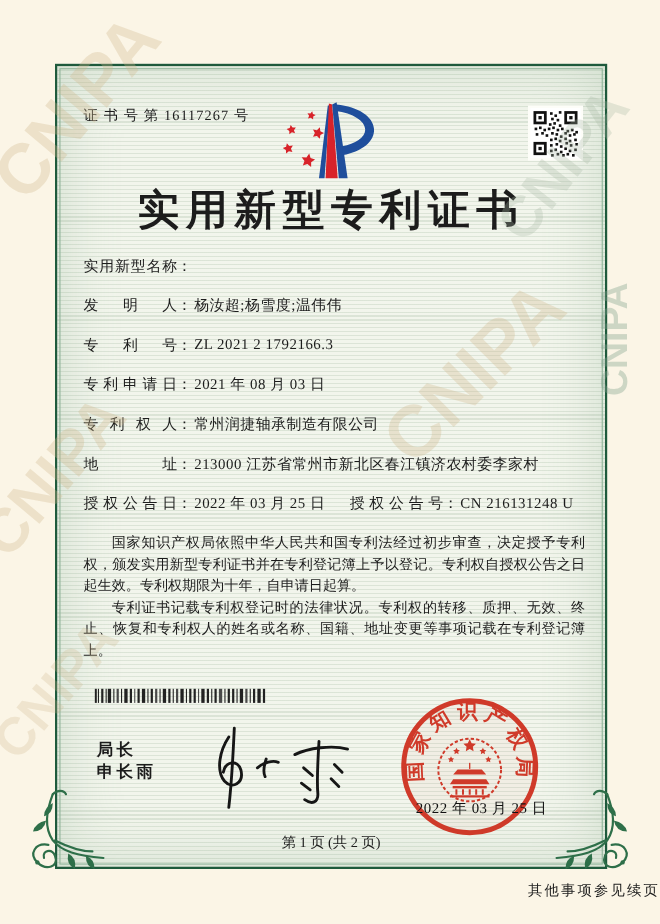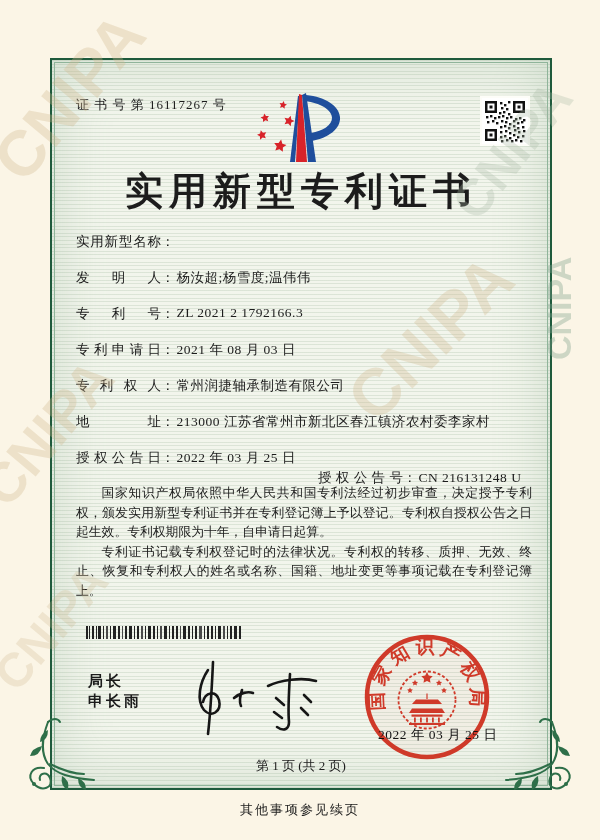--- a/index.html
+++ b/index.html
@@ -38,21 +38,21 @@
   .qr{position:absolute;left:428px;top:36px;background:#fdfdf8;padding:2px;}
 
   .title{position:absolute;left:0;top:106px;width:100%;text-align:center;
          font-size:38px;font-weight:bold;letter-spacing:6px;margin:0;}
 
   .fields{position:absolute;left:24px;top:173px;right:14px;}
   .frow{height:36px;display:flex;align-items:flex-start;font-size:13.5px;}
   .flabel{display:inline-block;width:85px;text-align:justify;text-align-last:justify;flex:0 0 85px;}
   .fcolon{margin:0 2px 0 0;}
   .fvalue{letter-spacing:.5px;}
-  .grant2{margin-left:22px;display:flex;align-items:center;margin-top:20px;}
+  .grant2{margin-left:22px;display:flex;align-items:center;}
 
   .paras{position:absolute;left:24px;top:424px;width:456px;
          font-size:12.8px;line-height:19.5px;text-align:justify;}
   .paras p{margin:0;text-indent:2em;}
 
   .barcode{position:absolute;left:34px;top:566px;}
 
   .signatory{position:absolute;left:36px;top:612px;
              font-family:"Liberation Sans","DejaVu Sans",sans-serif;
              font-weight:bold;font-size:15px;letter-spacing:3px;}
@@ -62,21 +62,21 @@
   .seal{position:absolute;left:300px;top:562px;opacity:.94;z-index:5;}
   .seal-date{position:absolute;left:326px;top:666px;font-size:13.5px;letter-spacing:.5px;
              z-index:6;color:#111;}
 
   .page-indicator{position:absolute;left:0;bottom:13px;width:100%;text-align:center;font-size:13px;}
 
   .corner{position:absolute;z-index:8;pointer-events:none;}
   .corner-left{left:4px;top:716px;}
   .corner-right{left:500px;top:716px;transform:scaleX(-1);}
 
-  .footer-note{position:absolute;left:0;top:801px;width:100%;text-align:center;
+  .footer-note{position:absolute;left:0;top:801px;width:100%;text-align:right;
                font-size:13px;letter-spacing:2px;}
 </style>
 </head>
 <body>
 
 <div class="page">
 
   <div class="wm wm-tan wm1">CNIPA</div>
   <div class="wm wm2">CNIPA</div>
   <div class="wm wm-tan wm3">CNIPA</div>

